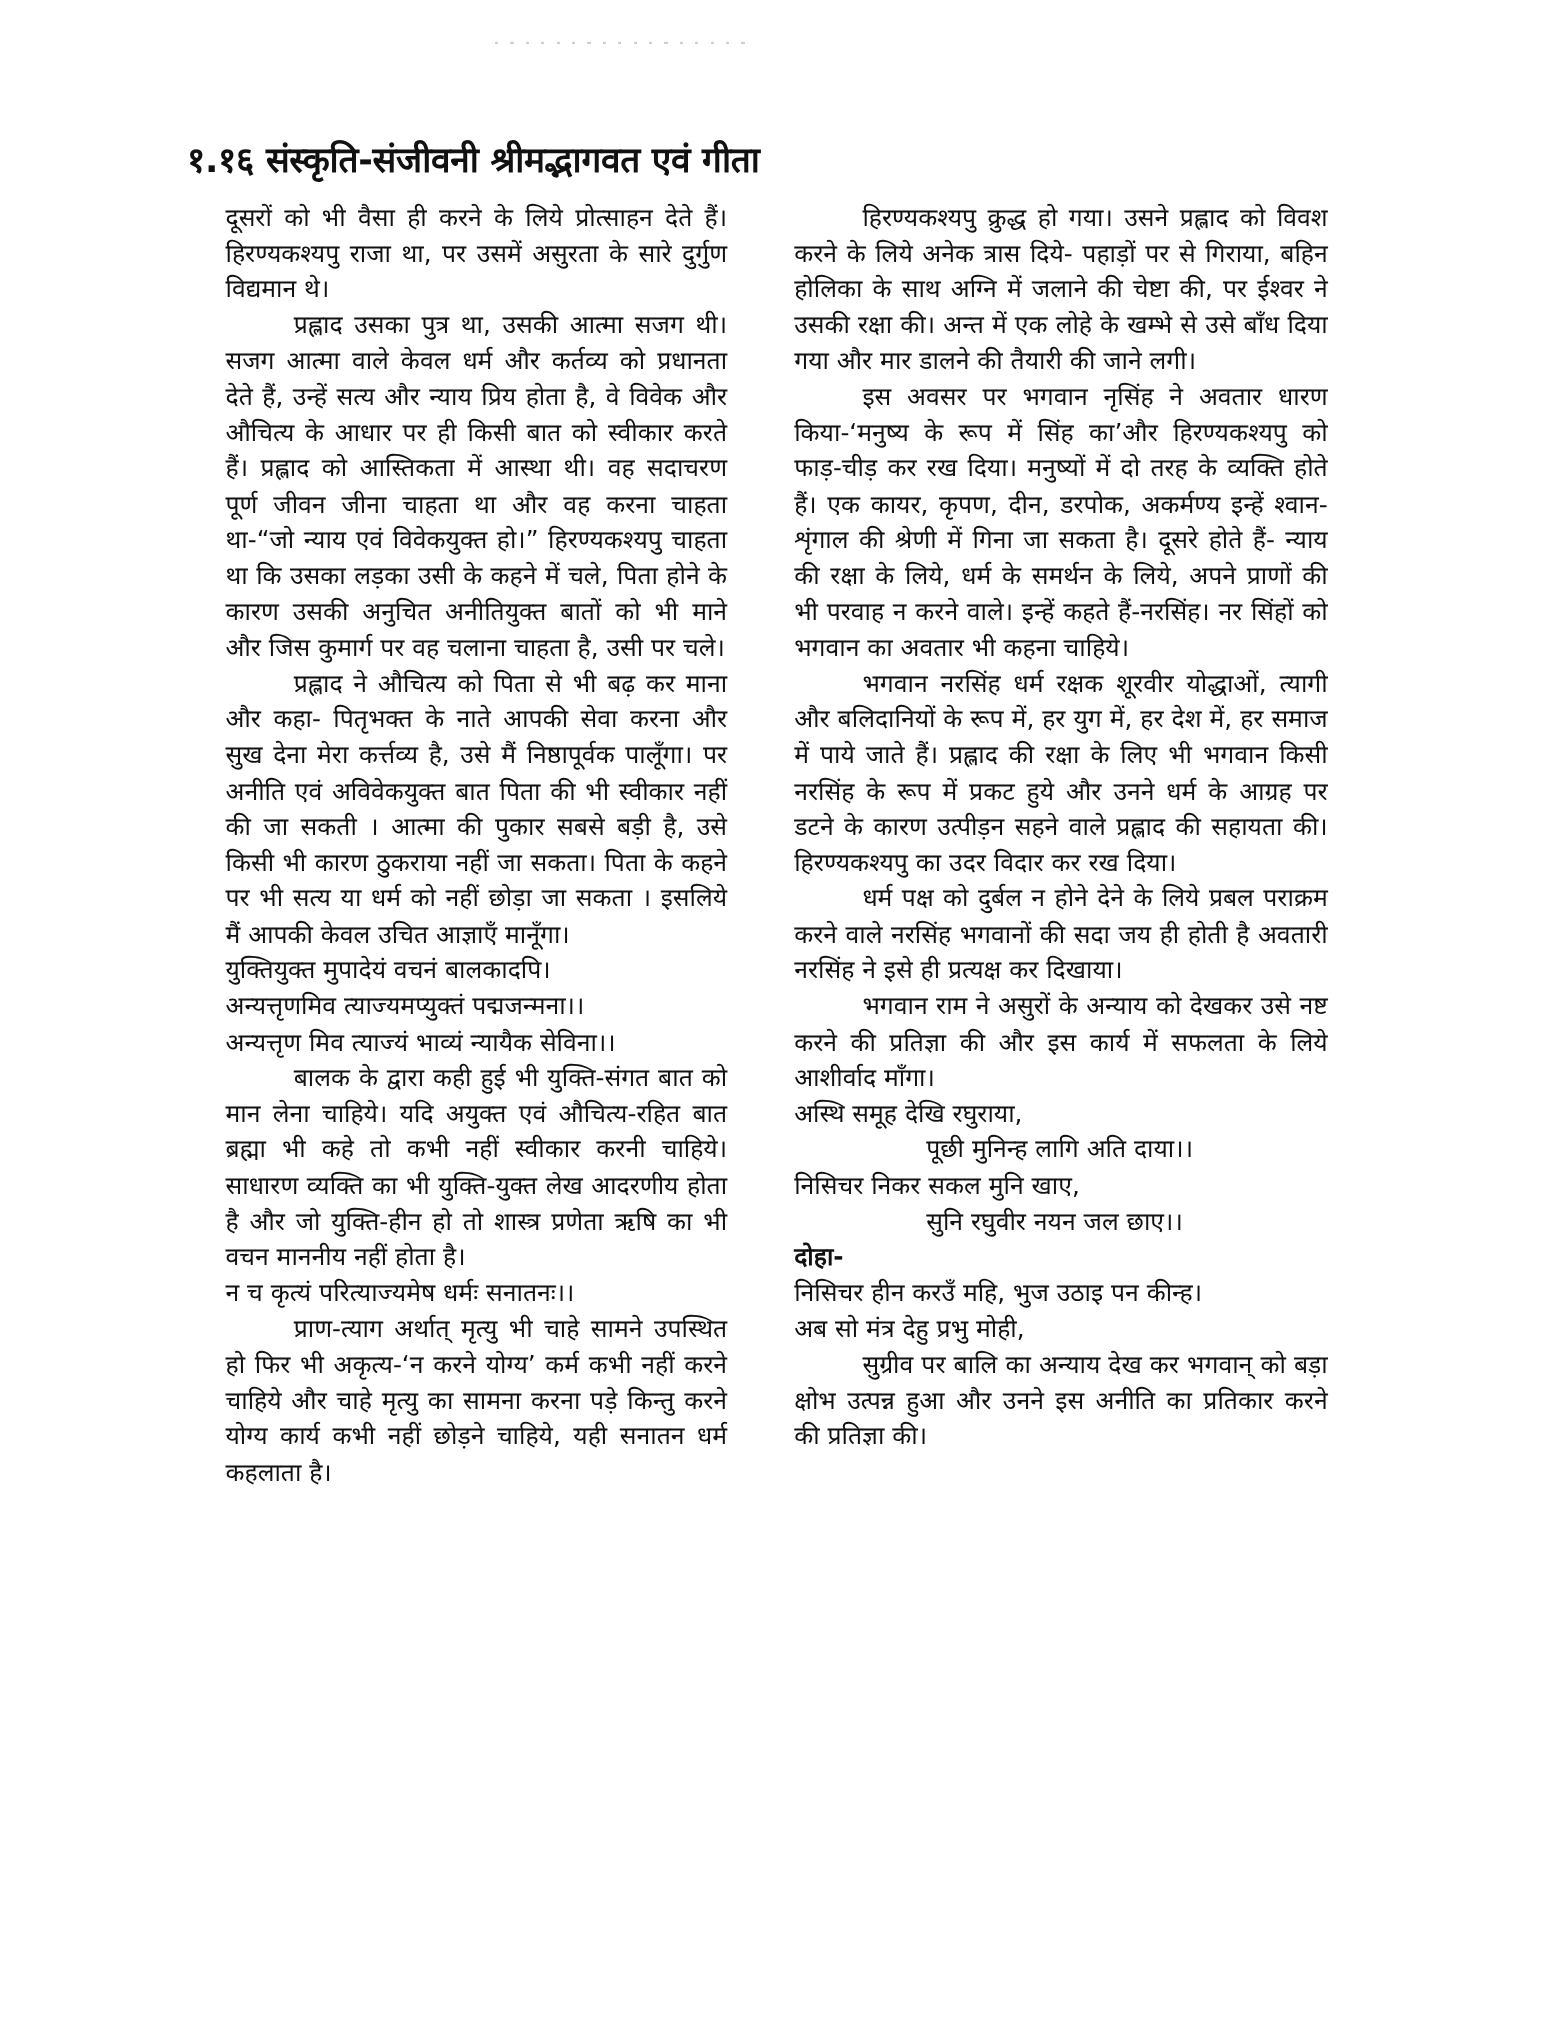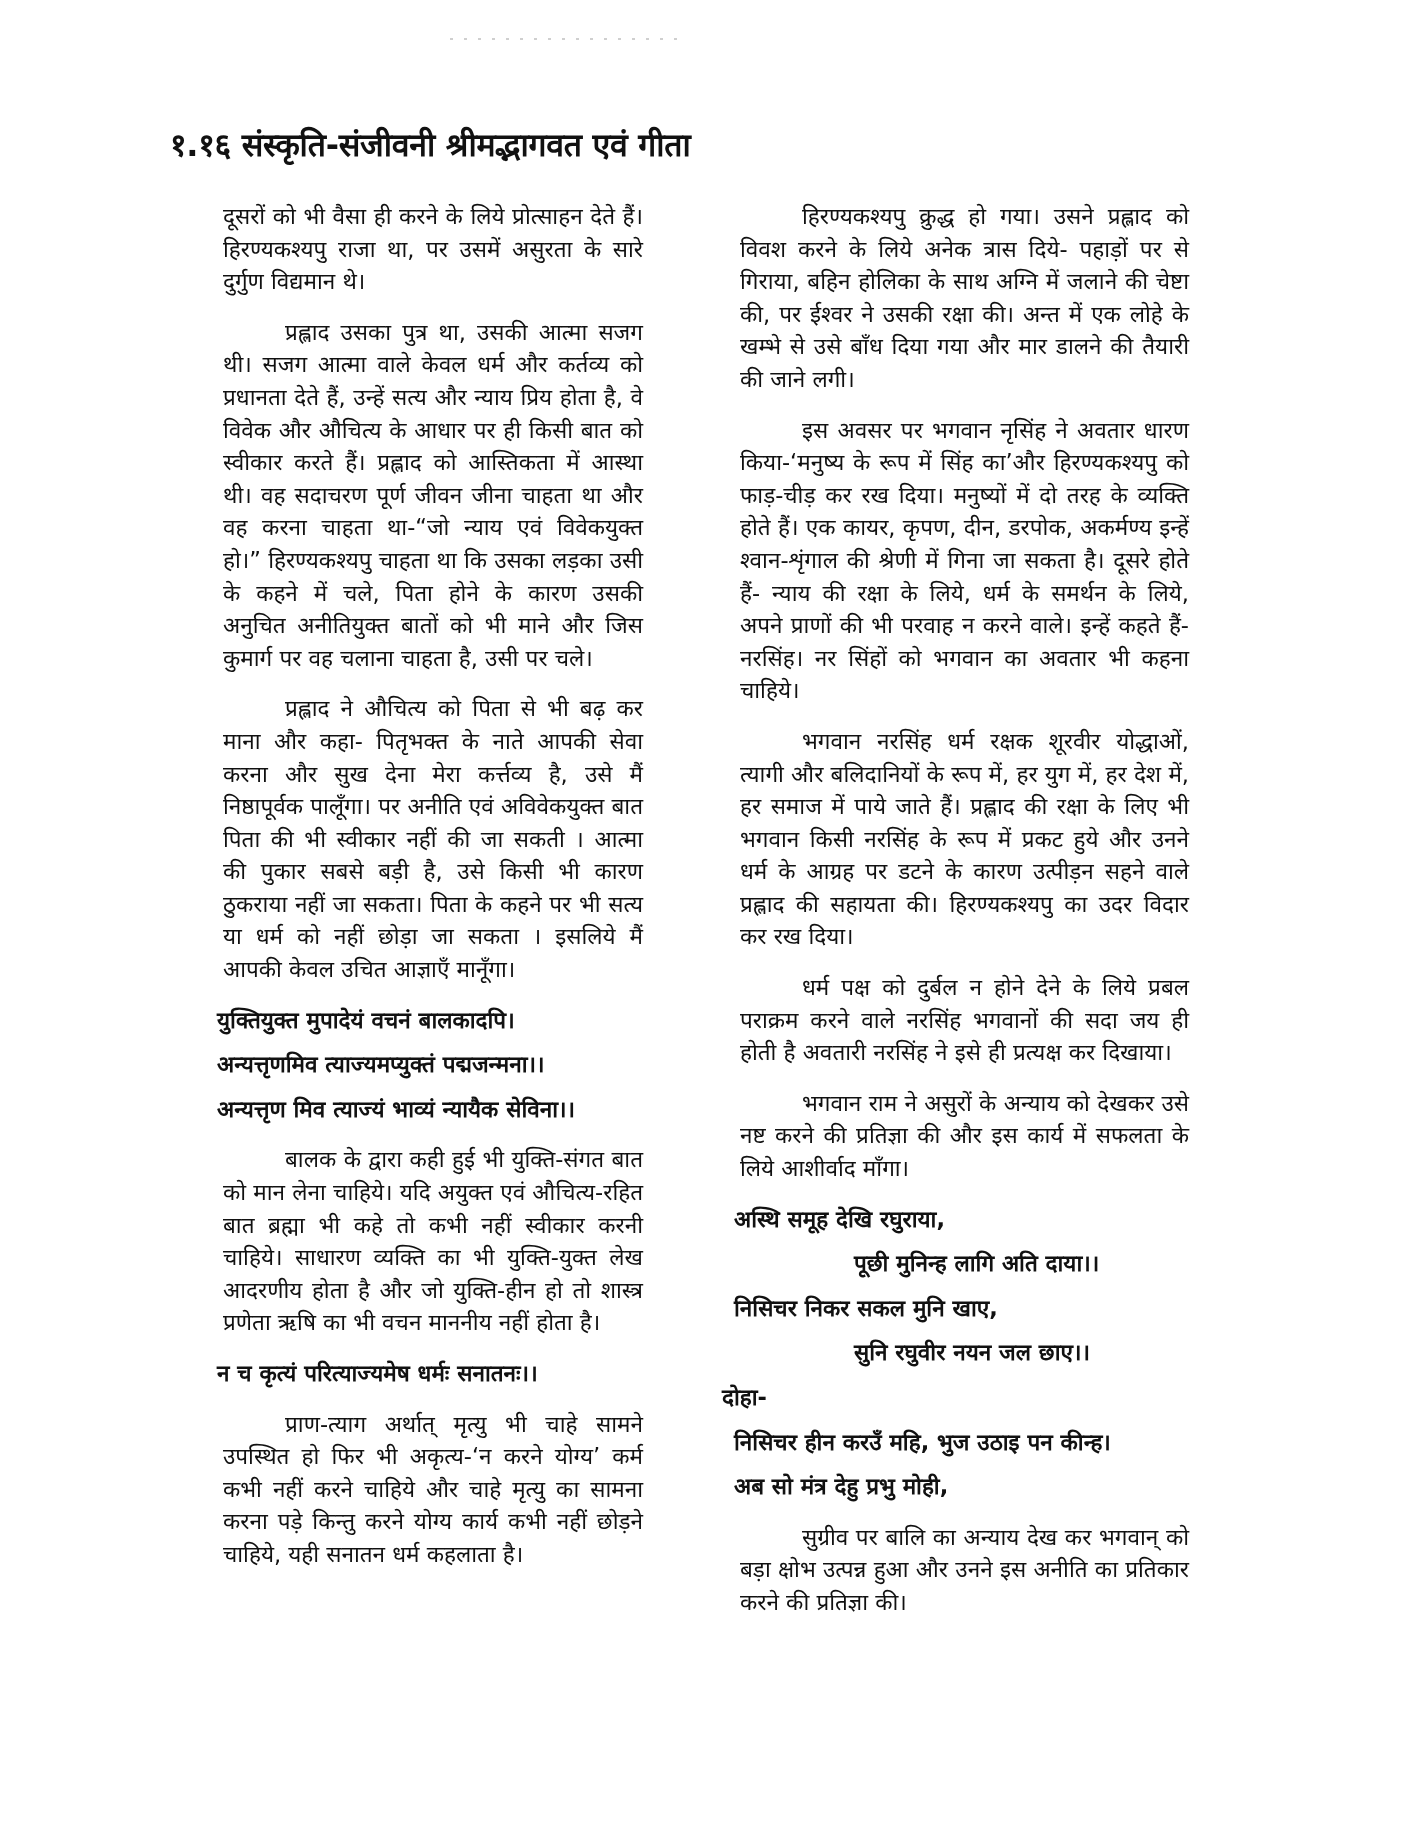--- a/index.html
+++ b/index.html
@@ -5,23 +5,23 @@
   html, body { margin:0; padding:0; background:#ffffff; }
   body { width:1419px; height:1836px; position:relative; overflow:hidden; color:#111; }
   .scanline { position:absolute; left:450px; top:38px; width:230px; height:2px;
     background:repeating-linear-gradient(90deg,#bbb 0 3px,transparent 3px 14px); opacity:.7; }
   .page-header { position:absolute; left:170px; top:122px; font-family:"DejaVu Sans",sans-serif;
     font-size:32px; font-weight:bold; white-space:nowrap; letter-spacing:-0.3px; }
   .col { position:absolute; top:182px; font-family:"DejaVu Sans",sans-serif; font-size:22.5px;
     line-height:32.6px; }
   .col-left { left:205px; width:456px; }
   .col-right { left:722px; width:485px; }
-  .para { text-align:justify; margin:18px; }
+  .para { text-align:justify; margin:0; }
   .para.indent { text-indent:62px; }
-  .verse { margin:12px; font-weight:bold; white-space:nowrap; }
+  .verse { margin:0; font-weight:normal; white-space:nowrap; }
   .verse.indent-deep { padding-left:120px; }
   .label { margin:0; font-weight:bold; }
 </style>
 </head>
 <body>
 
 <div class="scanline"></div>
 
 <div class="page-header">१.१६ संस्कृति-संजीवनी श्रीमद्भागवत एवं गीता</div>
 

